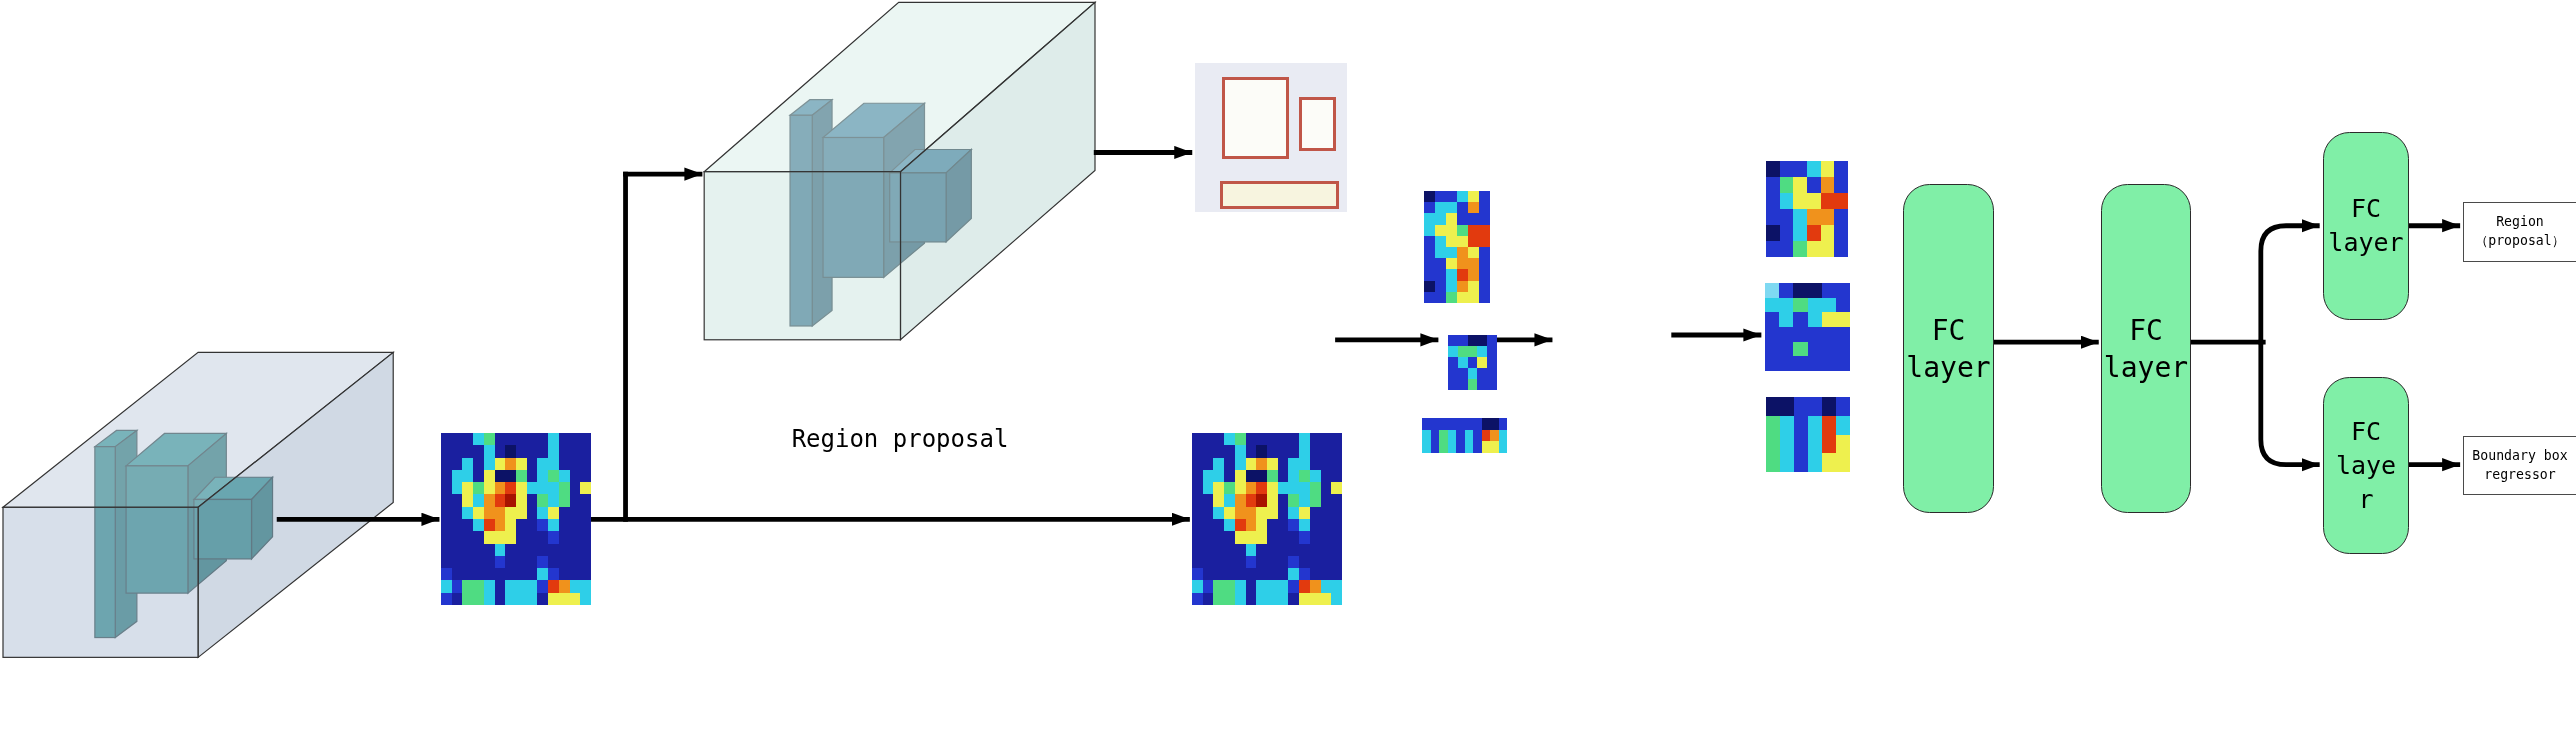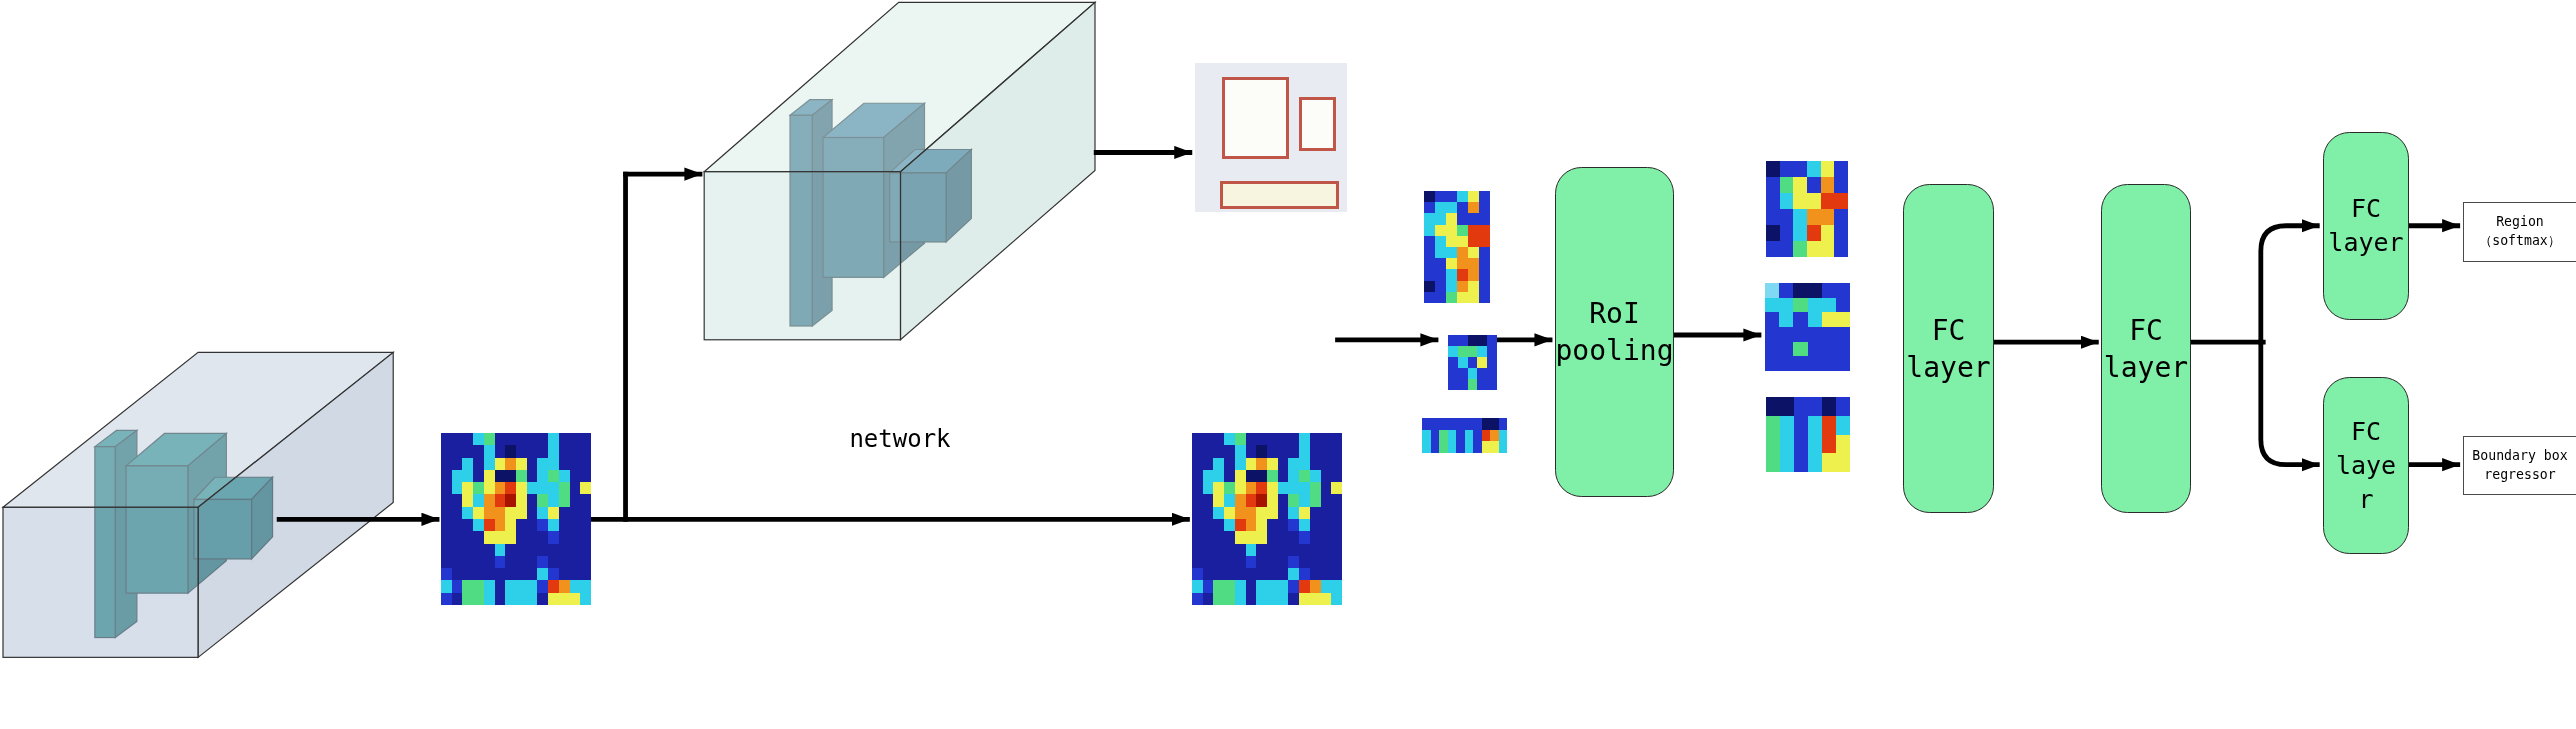--- a/index.html
+++ b/index.html
@@ -107,21 +107,21 @@
       <path d="M4012,376 H4094" marker-end="url(#ah)"></path>
       <path d="M4012,774 H4094" marker-end="url(#ah)"></path>
     </g>
   </svg>
 
   <div class="nodelabel" style="left:24px;top:659px;width:258px;">
     
     
   </div>
   <div class="nodelabel" style="left:744px;top:349px;width:312px;">
-    <div class="ln">network</div>
+    <div class="ln">Region proposal</div>
   </div>
 
   <div class="heatmap" style="left: 441px; top: 433px; width: 150px; height: 172px; grid-template-columns: repeat(14, 1fr); grid-template-rows: repeat(14, 1fr);">
       <div style="background: rgb(26, 31, 159);"></div>
       <div style="background: rgb(26, 31, 159);"></div>
       <div style="background: rgb(26, 31, 159);"></div>
       <div style="background: rgb(46, 207, 232);"></div>
       <div style="background: rgb(79, 220, 130);"></div>
       <div style="background: rgb(26, 31, 159);"></div>
       <div style="background: rgb(26, 31, 159);"></div>
@@ -635,24 +635,20 @@
       <div style="background: rgb(79, 220, 130);"></div>
       <div style="background: rgb(46, 207, 232);"></div>
       <div style="background: rgb(35, 54, 207);"></div>
       <div style="background: rgb(46, 207, 232);"></div>
       <div style="background: rgb(35, 54, 207);"></div>
       <div style="background: rgb(238, 240, 78);"></div>
       <div style="background: rgb(238, 240, 78);"></div>
       <div style="background: rgb(46, 207, 232);"></div>
     </div>
 
-  <div class="greenbox" style="left:1555px;top:167px;width:117px;height:328px;">
-    <div class="ln">RoI</div>
-    <div class="ln">pooling</div>
-  </div>
 
   <div class="heatmap" style="left: 1766px; top: 161px; width: 82px; height: 96px; grid-template-columns: repeat(6, 1fr); grid-template-rows: repeat(6, 1fr);">
       <div style="background: rgb(12, 18, 102);"></div>
       <div style="background: rgb(35, 54, 207);"></div>
       <div style="background: rgb(35, 54, 207);"></div>
       <div style="background: rgb(46, 207, 232);"></div>
       <div style="background: rgb(238, 240, 78);"></div>
       <div style="background: rgb(35, 54, 207);"></div>
       <div style="background: rgb(35, 54, 207);"></div>
       <div style="background: rgb(79, 220, 130);"></div>
@@ -763,21 +759,21 @@
     <div class="ln">layer</div>
   </div>
   <div class="greenbox small" style="left:2323px;top:377px;width:84px;height:175px;">
     <div class="ln">FC</div>
     <div class="ln">laye</div>
     <div class="ln">r</div>
   </div>
 
   <div class="outbox" style="left:2463px;top:202px;width:112px;height:58px;">
     <div class="ln">Region</div>
-    <div class="ln">（softmax）</div>
+    <div class="ln">（proposal）</div>
   </div>
   <div class="outbox" style="left:2463px;top:436px;width:112px;height:57px;">
     <div class="ln">Boundary box</div>
     <div class="ln">regressor</div>
   </div>
 
 </div>
 
 
 </body></html>

